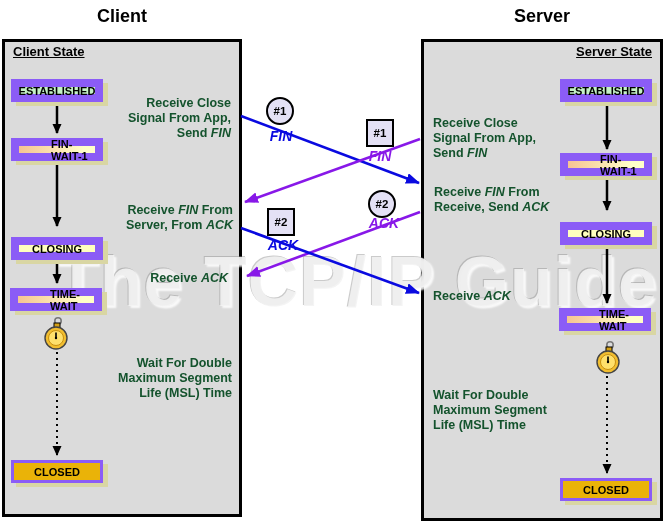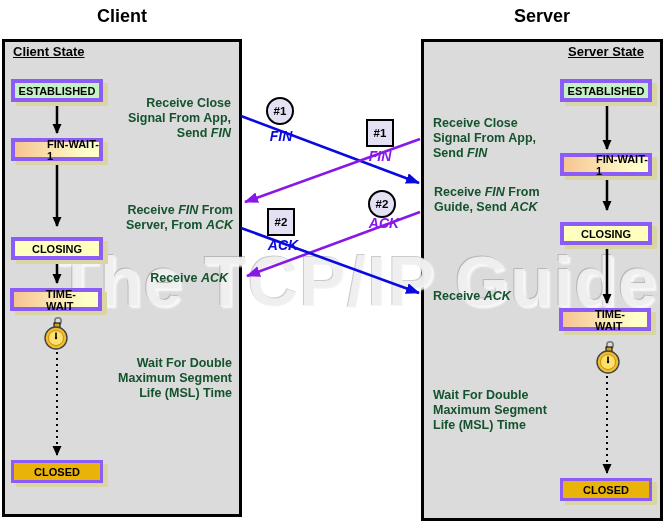--- a/index.html
+++ b/index.html
@@ -9,23 +9,23 @@
   .panel{position:absolute;background:#dbdbdb;border:3px solid #000;box-sizing:border-box;}
   #client-panel{left:2px;top:39px;width:240px;height:478px;}
   #server-panel{left:421px;top:39px;width:242px;height:482px;}
 
   .col-title{position:absolute;top:6px;font-size:18px;font-weight:bold;text-align:center;color:#000;}
   #client-title{left:2px;width:240px;}
   #server-title{left:421px;width:242px;}
 
   .state-header{position:absolute;top:44px;font-size:13px;font-weight:bold;text-decoration:underline;color:#000;}
   #client-state-header{left:13px;}
-  #server-state-header{left:560px;width:92px;text-align:center;}
-
-  .state{position:absolute;box-sizing:border-box;width:92px;height:23px;border:4px solid #8b5cf6;
+  #server-state-header{left:560px;width:92px;text-align:right;}
+
+  .state{position:absolute;box-sizing:border-box;width:92px;height:23px;border:8px solid #8b5cf6;
          display:flex;align-items:center;justify-content:center;
          font-size:11px;font-weight:bold;color:#000;box-shadow:5px 4px 0 0 #d9d6a3;}
   .st-green{background:#c5f2c5;}
   .st-grad{background:linear-gradient(90deg,#f6c493 0%,#ffffc8 85%);padding-left:32px;}
   .st-yellow{background:#ffffbe;margin-top:8px;}
   .st-closed{background:#eab308;border-width:3px;}
 
   
   #c-est{left:11px;top:79px;}
   #c-fw1{left:11px;top:138px;}
@@ -174,21 +174,21 @@
       <div><span>Life (MSL) Time</span></div>
     </div>
 
   <div class="ann" id="s-ann1">
       <div><span>Receive Close</span></div>
       <div><span>Signal From App,</span></div>
       <div><span>Send </span><em>FIN</em></div>
     </div>
   <div class="ann" id="s-ann2">
       <div><span>Receive </span><em>FIN</em><span> From</span></div>
-      <div><span>Guide, Send </span><em>ACK</em></div>
+      <div><span>Receive, Send </span><em>ACK</em></div>
     </div>
   <div class="ann" id="s-ann3">
       <div><span>Receive </span><em>ACK</em></div>
     </div>
   <div class="ann" id="s-ann4">
       <div><span>Wait For Double</span></div>
       <div><span>Maximum Segment</span></div>
       <div><span>Life (MSL) Time</span></div>
     </div>
 

